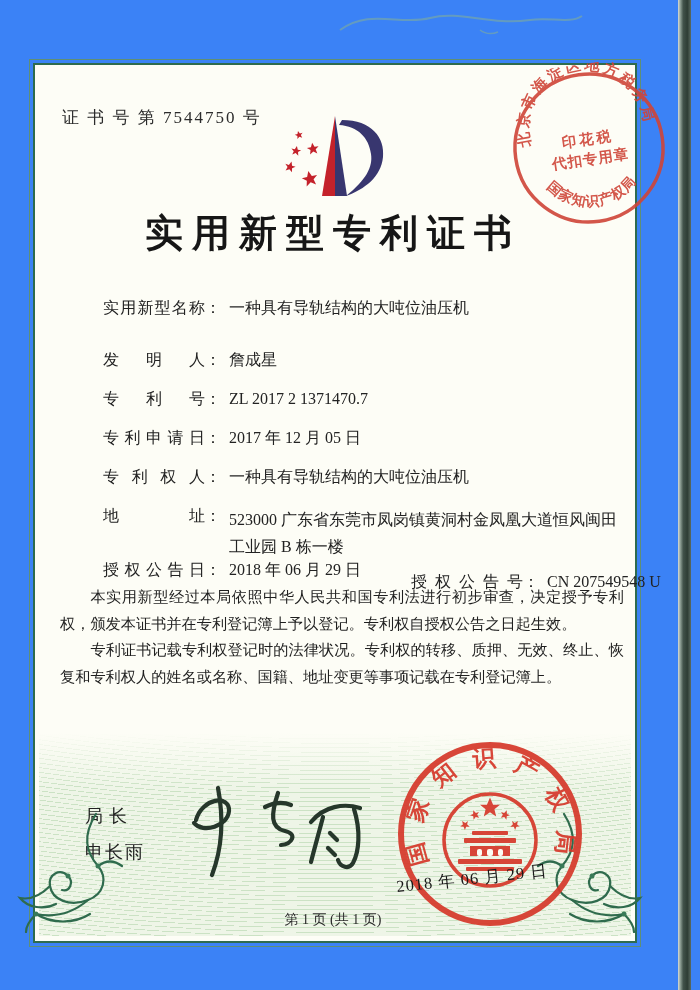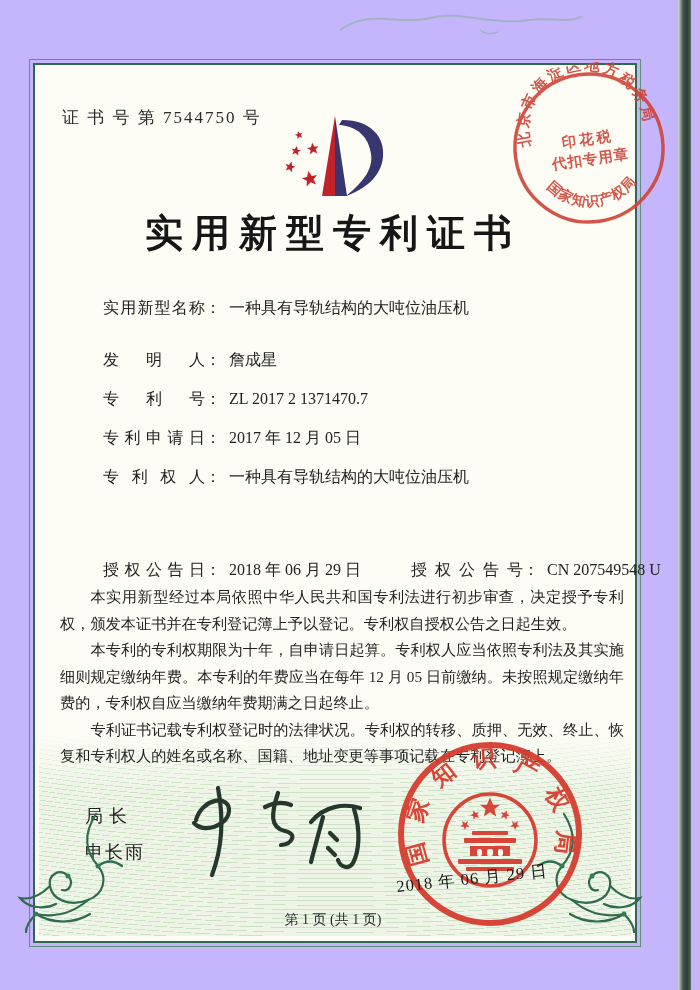--- a/index.html
+++ b/index.html
@@ -1,17 +1,17 @@
 <!DOCTYPE html>
 <html><head>
 <meta charset="utf-8">
 <style>
   html,body{margin:0;padding:0;}
   body{width:700px;height:990px;position:relative;font-family:"Liberation Serif","DejaVu Serif",serif;background:#f7f6f2;overflow:hidden;}
-  .scan-page{position:absolute;inset:0;background:#c4b5fd;}
+  .scan-page{position:absolute;inset:0;background:#3b82f6;}
   .cover-strip{position:absolute;top:0;bottom:0;left:678px;width:13px;
     background:linear-gradient(to right,#d8dcd6 0,#8fa096 18%,#41524a 40%,#2e3d35 72%,#5b6b61 100%);}
   .frame{position:absolute;left:33px;top:63px;width:600px;height:876px;
     border:2px solid #2e6b4e;outline:1px solid #5f8f74;outline-offset:3px;background:#fdfdf6;}
   .guilloche{position:absolute;left:4px;right:4px;top:668px;bottom:5px;
     background:repeating-radial-gradient(1600px 900px at 50% -620px,#cbe2c4 0 1.4px,#eef5e7 1.4px 8px);}
   .guilloche-fade{position:absolute;left:0;right:0;top:0;height:55px;
     background:linear-gradient(to bottom,#fdfdf6 0%,rgba(253,253,246,0) 100%);}
   .abs{position:absolute;}
   .cert-no{left:62px;top:106px;font-size:17px;letter-spacing:2px;color:#2b2b2b;}
@@ -112,30 +112,32 @@
   </div>
   <div class="abs row" style="top:389px">
     <span class="flabel">专利号</span><span>：</span><span class="fval">ZL 2017 2 1371470.7</span>
   </div>
   <div class="abs row" style="top:428px">
     <span class="flabel">专利申请日</span><span>：</span><span class="fval">2017 年 12 月 05 日</span>
   </div>
   <div class="abs row" style="top:467px">
     <span class="flabel">专利权人</span><span>：</span><span class="fval">一种具有导轨结构的大吨位油压机</span>
   </div>
+  <div class="abs row" style="top:506px">
+    <span class="flabel">地址</span><span>：</span><span class="addr-wrap"><span>523000 广东省东莞市凤岗镇黄洞村金凤凰大道恒风闽田</span><br><span>工业园 B 栋一楼</span></span>
+  </div>
   <div class="abs row" style="top:560px">
     <span class="flabel">授权公告日</span><span>：</span><span class="fval">2018 年 06 月 29 日</span>
   </div>
-  <div class="abs row" style="left:370px;top:560px;width:260px">
+  <div class="abs row" style="left:370px;top:572px;width:260px">
     <span class="flabel2">授权公告号</span><span>：</span><span class="fval">CN 207549548 U</span>
   </div>
 
   <div class="abs paras">
     <p>本实用新型经过本局依照中华人民共和国专利法进行初步审查，决定授予专利权，颁发本证书并在专利登记簿上予以登记。专利权自授权公告之日起生效。</p>
-    <p>本专利的专利权期限为十年，自申请日起算。专利权人应当依照专利法及其实施细则规定缴纳年费。本专利的年费应当在每年 12 月 05 日前缴纳。未按照规定缴纳年费的，专利权自应当缴纳年费期满之日起终止。</p>
     <p>专利证书记载专利权登记时的法律状况。专利权的转移、质押、无效、终止、恢复和专利权人的姓名或名称、国籍、地址变更等事项记载在专利登记簿上。</p>
   </div>
 
   <div class="abs signer-title">局长</div>
   <div class="abs signer-name">申长雨</div>
 
   <svg class="abs signature" width="210" height="108" viewBox="0 0 210 108">
     <g stroke="#26372b" stroke-width="4.2" fill="none" stroke-linecap="round" stroke-linejoin="round">
       <path d="M28,44 C34,22 62,18 61,35 C60,50 35,58 26,47"></path>
       <path d="M50,12 C55,38 55,70 44,99"></path>

